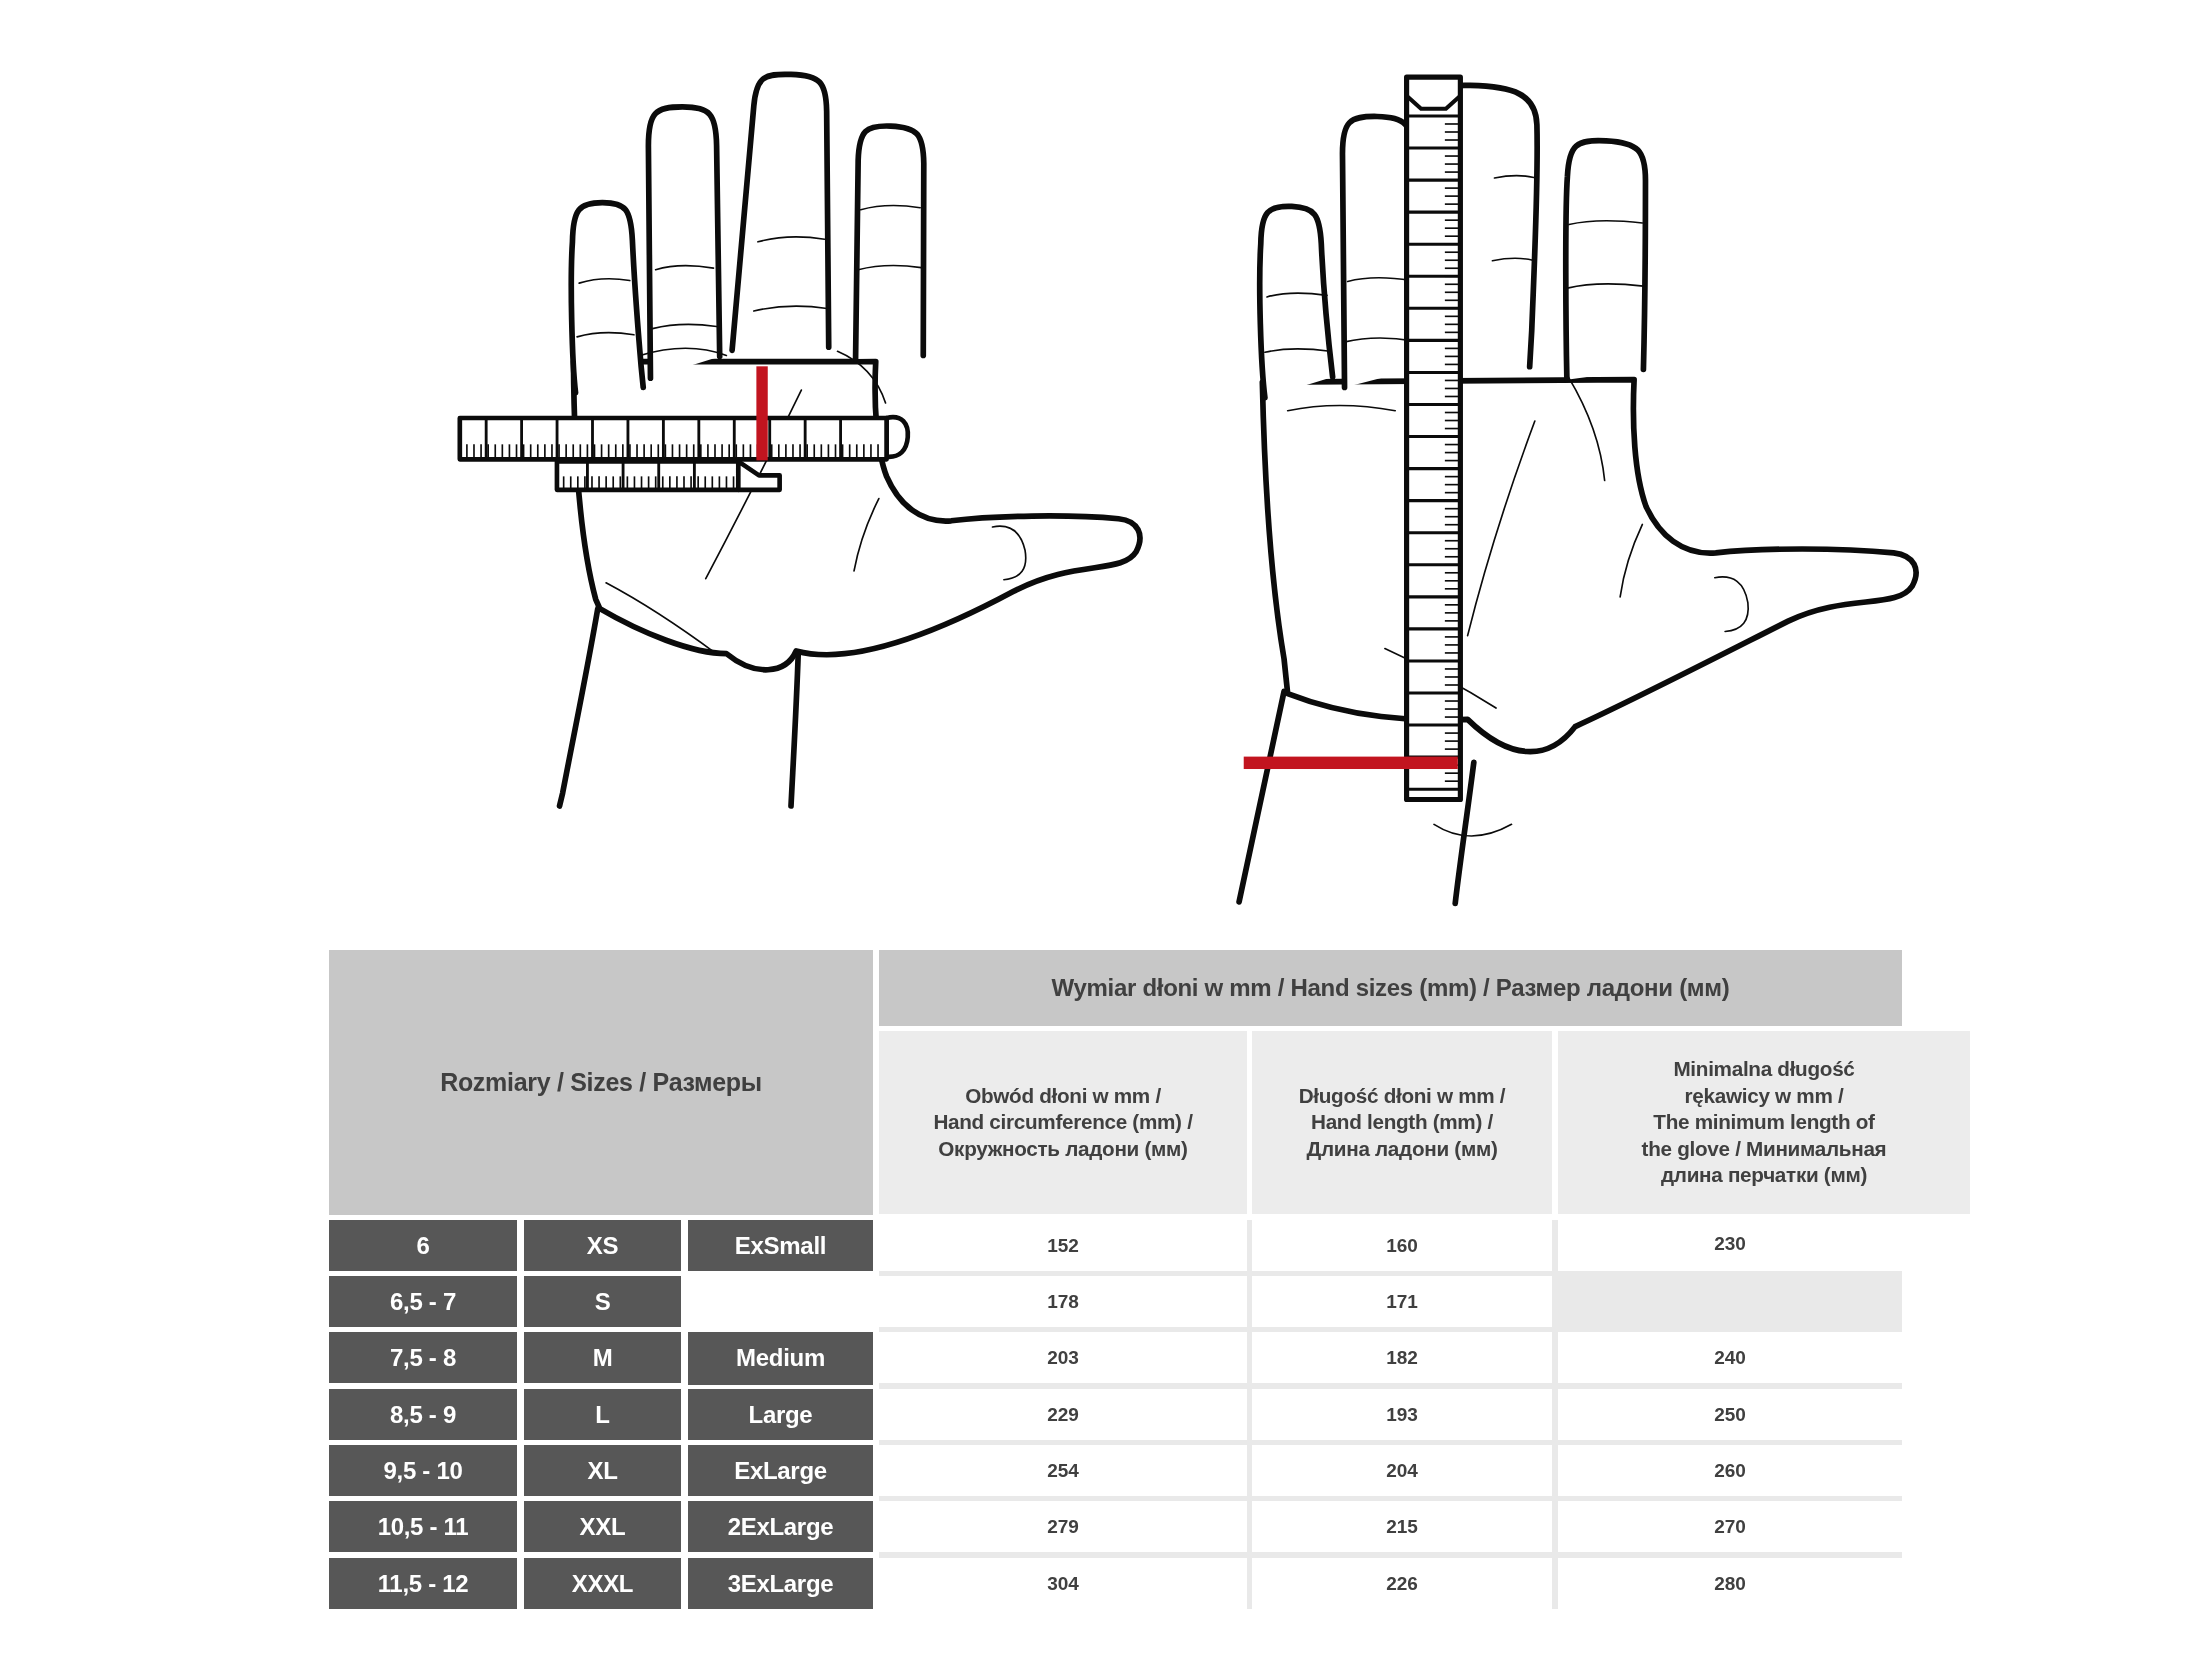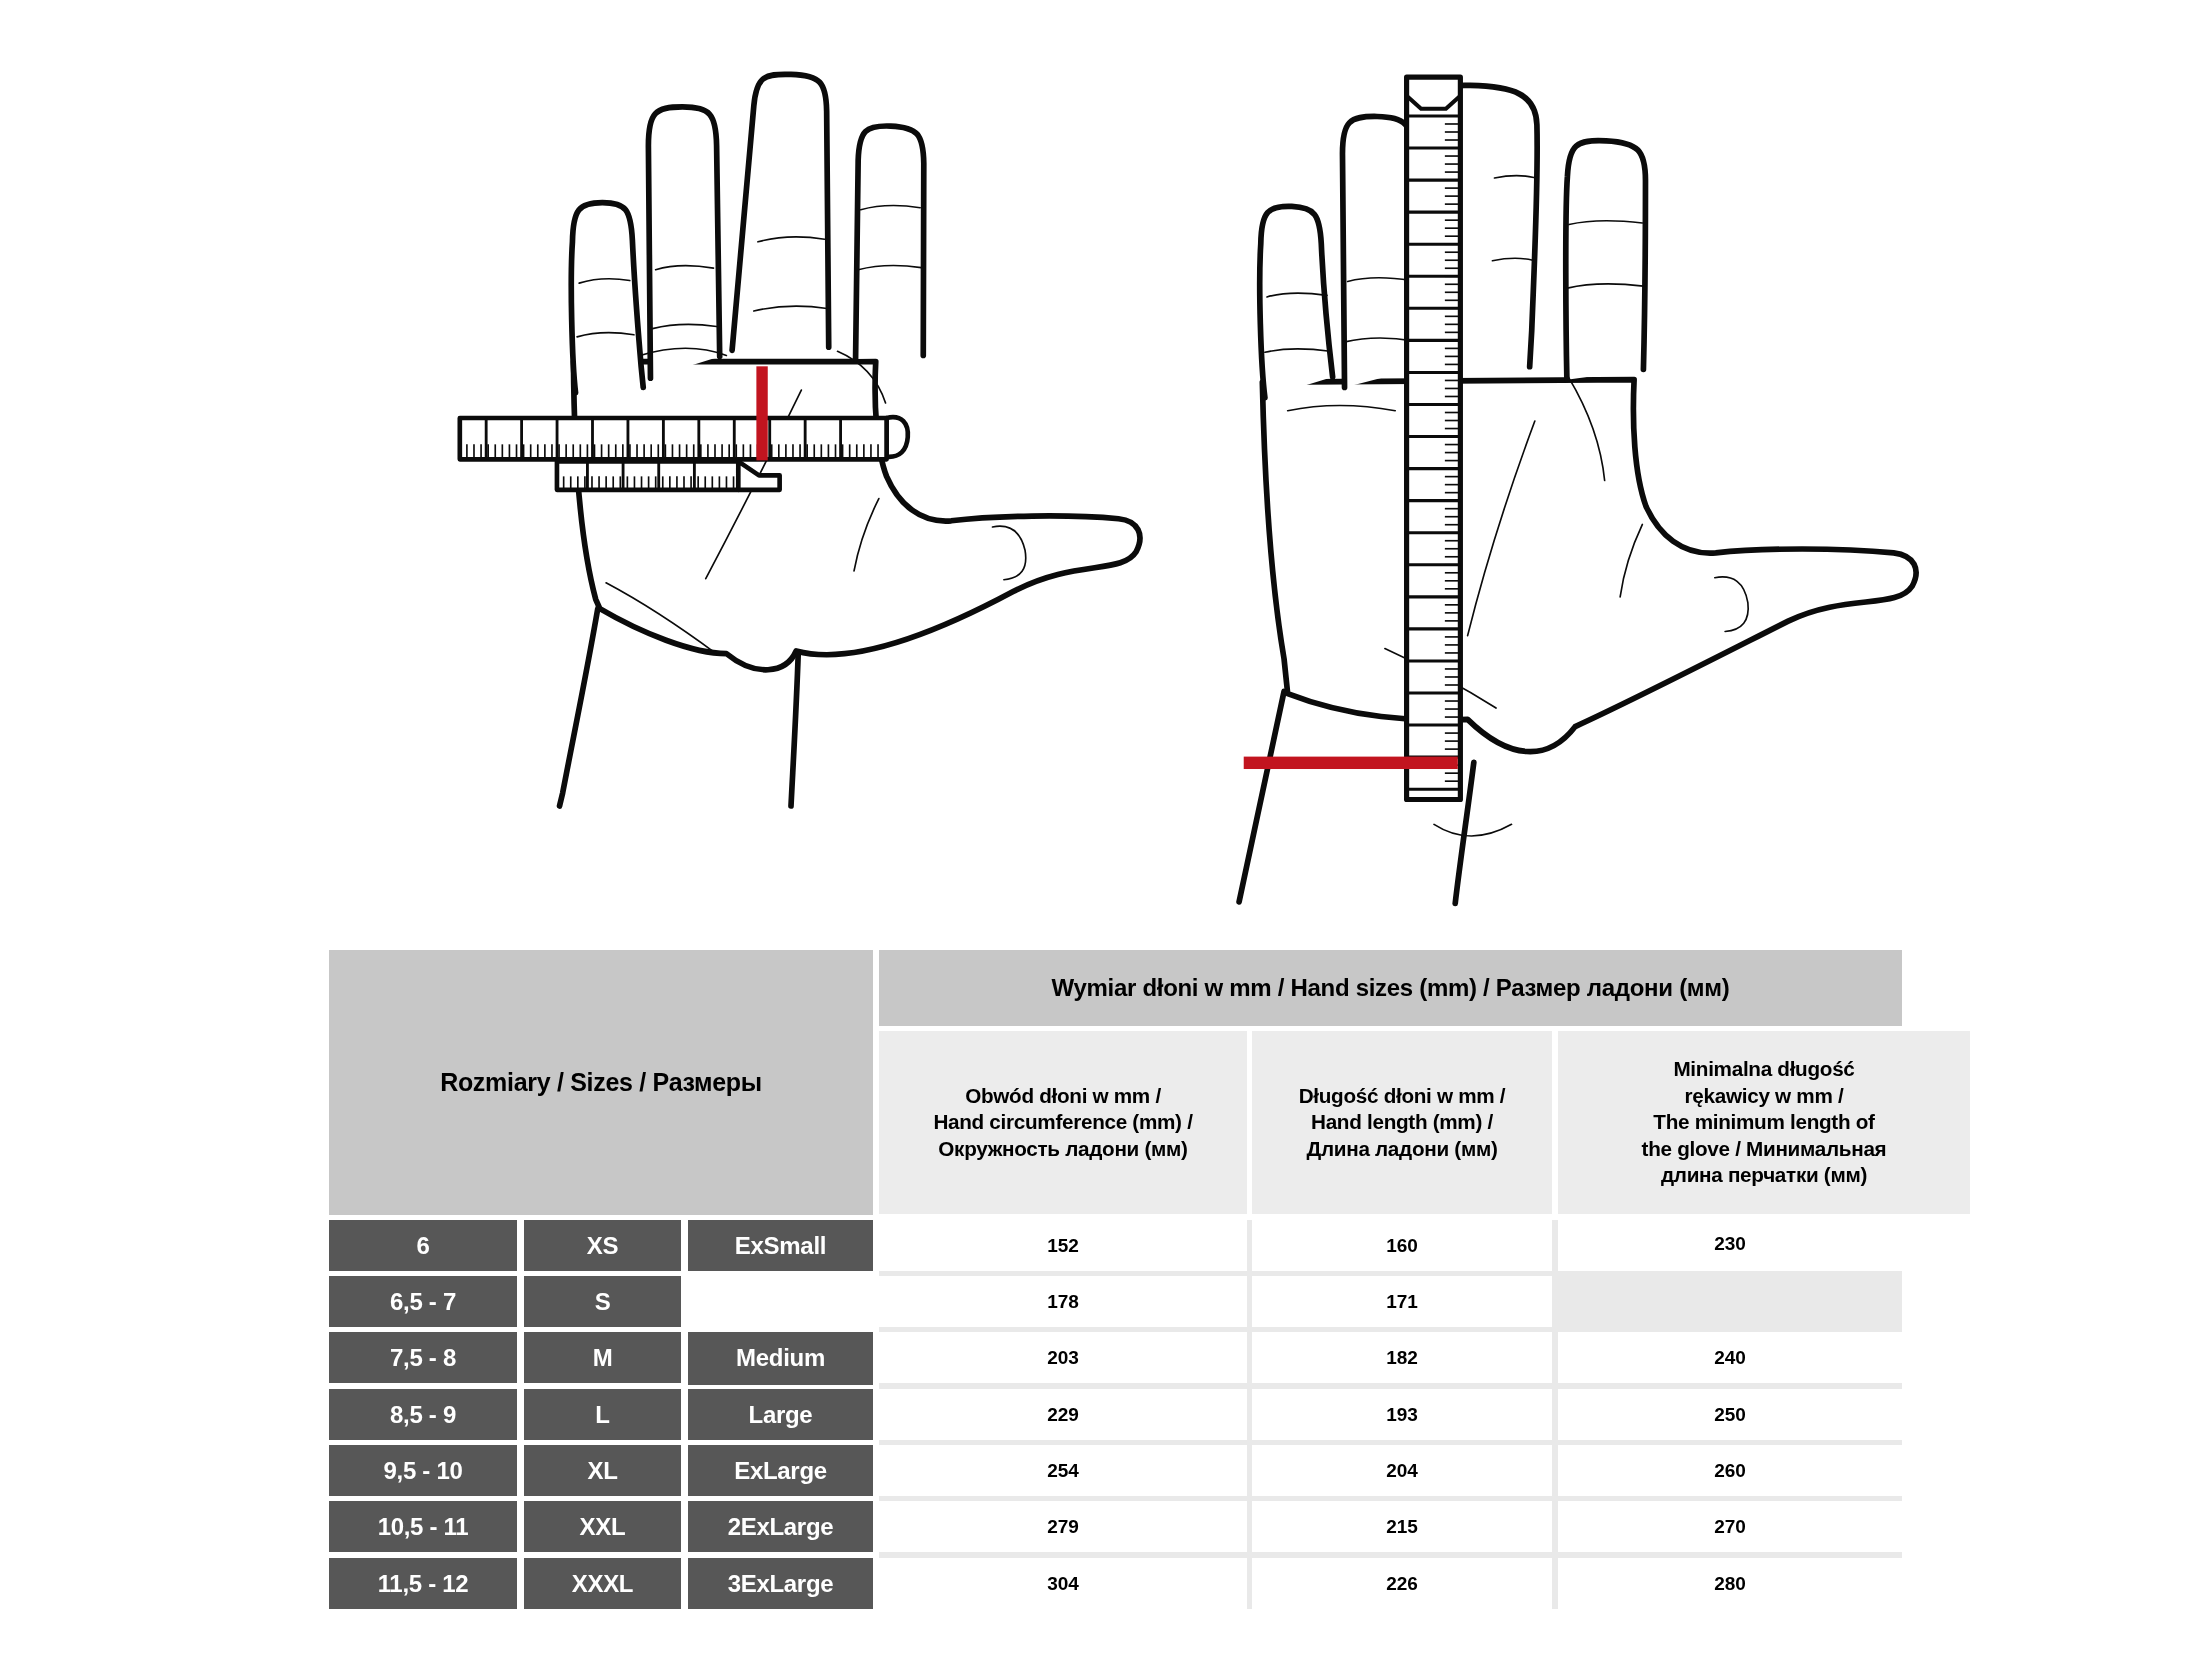--- a/index.html
+++ b/index.html
@@ -6,21 +6,21 @@
   body{
     width:2205px;height:1654px;position:relative;background:#ffffff;
     font-family:"Liberation Sans", sans-serif;
     -webkit-font-smoothing:antialiased;
   }
   .abs{position:absolute;}
   svg{position:absolute;overflow:visible;}
   
   .cell{
     position:absolute;display:flex;align-items:center;justify-content:center;
-    text-align:center;font-weight:bold;color:#000000;box-sizing:border-box;
+    text-align:center;font-weight:bold;color:#404040;box-sizing:border-box;
   }
   .corner{
     left:329px;top:950px;width:544px;height:265px;background:#c7c7c7;
     font-size:25px;letter-spacing:-0.3px;
   }
   .group-hdr{
     left:879px;top:950px;width:1023px;height:76px;background:#c7c7c7;
     font-size:24px;letter-spacing:-0.3px;
   }
   .sub{

